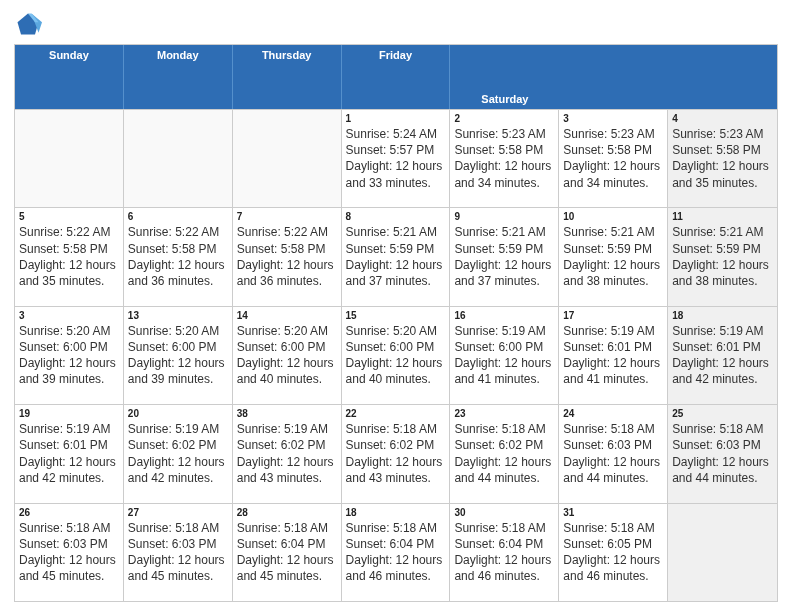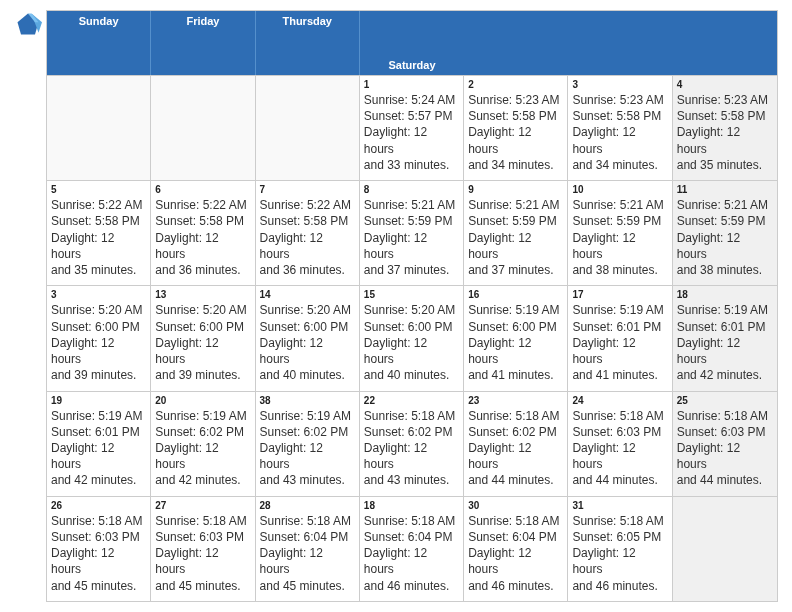--- a/index.html
+++ b/index.html
@@ -8,21 +8,21 @@
       height: 612px;
       font-family: Arial, sans-serif;
       background: #fff;
       overflow: hidden;
     }
     .page {
       width: 792px;
       height: 612px;
       padding: 10px 14px 10px 14px;
       display: flex;
-      flex-direction: row;
+      flex-direction: column;
     }
     .header {
       display: flex;
       justify-content: space-between;
       align-items: flex-start;
       margin-bottom: 6px;
     }
     .logo {
       display: flex;
       align-items: center;
@@ -133,22 +133,23 @@
     </div>
     <div class="title-block">
       <div class="main-title"></div>
       <div class="subtitle"></div>
     </div>
   </div>
 
   <div class="calendar">
     <div class="cal-header" id="cal-header">
         <div class="cal-header-cell">Sunday</div>
+        <div class="cal-header-cell">Monday</div>
+        <div class="cal-header-cell">Thursday</div>
         <div class="cal-header-cell">Friday</div>
-        <div class="cal-header-cell">Thursday</div>
         <div class="cal-header-cell">Saturday</div>
       </div>
     <div class="cal-body" id="cal-body">
         <div class="cal-row">
           <div class="cal-cell empty"></div>
           <div class="cal-cell empty"></div>
           <div class="cal-cell empty"></div>
           <div class="cal-cell">
             <div class="day-num">1</div>
             <div class="cell-text" style="white-space: pre-line;">Sunrise: 5:24 AM

